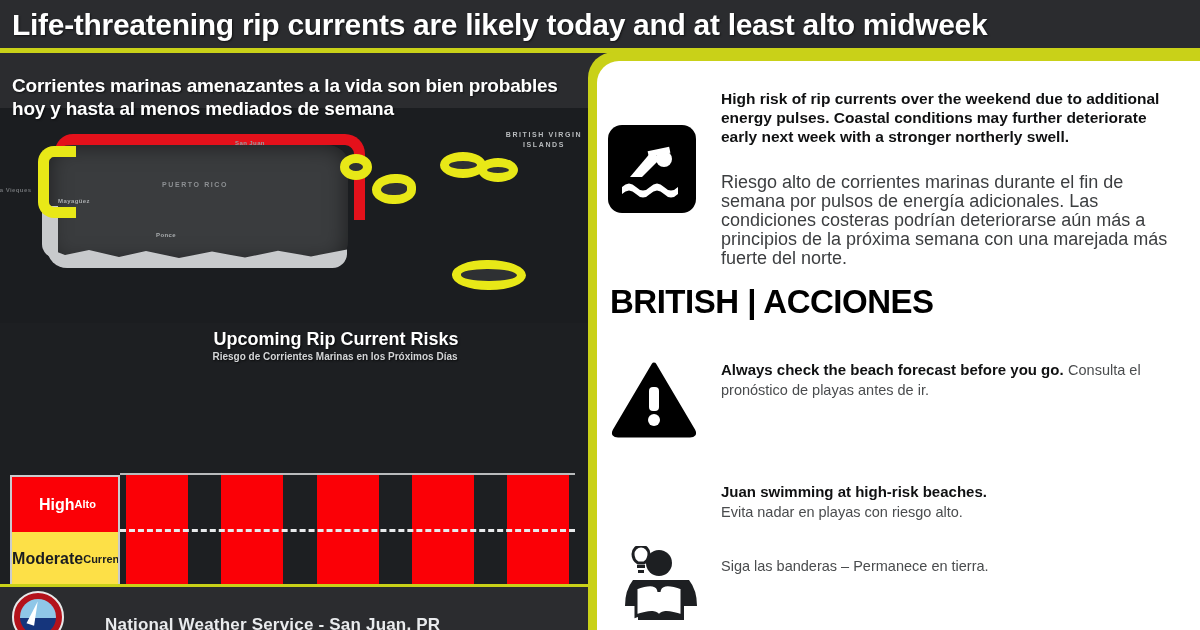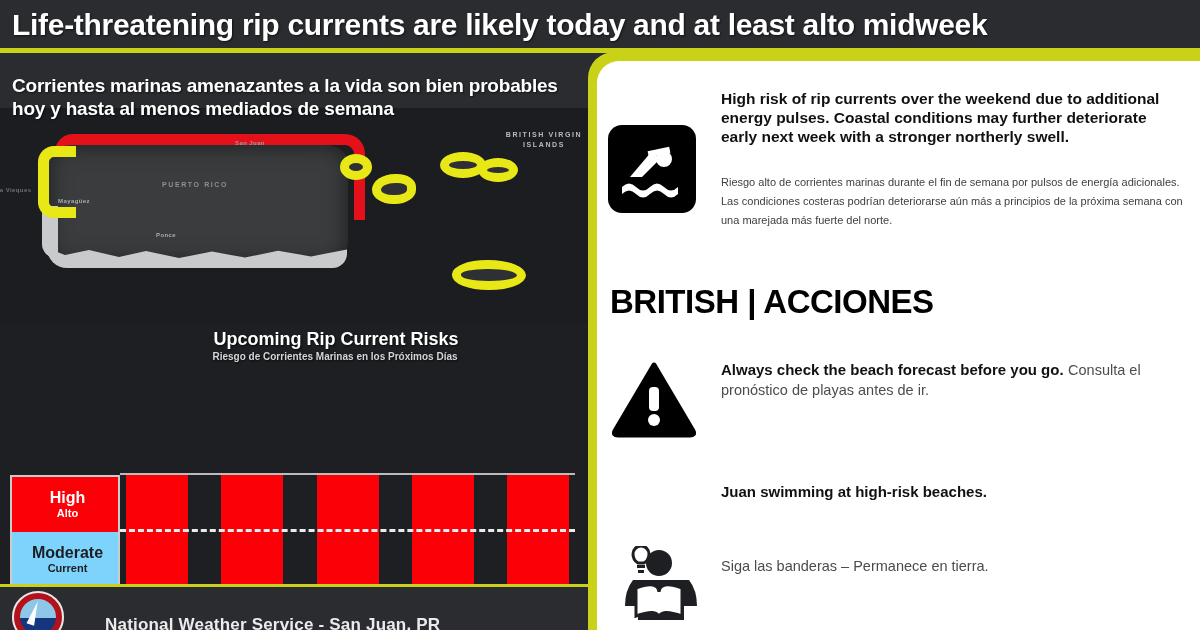--- a/index.html
+++ b/index.html
@@ -167,25 +167,25 @@
   }
 
   .legend {
     position: absolute; left: 10px; top: 152px;
     width: 110px; height: 163px;
     border: 2px solid #c9cbcd;
     overflow: hidden;
   }
   .legend-row {
     position: absolute; left: 0; width: 111px;
-    display: flex; flex-direction: column;
+    display: flex; flex-direction: row;
     align-items: center; justify-content: center;
   }
   .lg-high { top: 0; height: 55px; background: #fb0006; }
-  .lg-mod  { top: 55px; height: 54px; background: #7dd3fc; }
+  .lg-mod  { top: 55px; height: 54px; background: #fde047; }
   .lg-low  { top: 109px; height: 54px; background: #636567; }
   .lg-en { font-size: 16px; font-weight: bold; line-height: 18px; }
   .lg-es { font-size: 11px; font-weight: bold; line-height: 13px; }
   .lg-high .lg-en, .lg-high .lg-es { color: #ffffff; }
   .lg-mod  .lg-en, .lg-mod  .lg-es { color: #1b1d20; }
   .lg-low  .lg-en, .lg-low  .lg-es { color: #ffffff; }
 
   .plot {
     position: absolute; left: 120px; top: 150px;
     width: 455px; height: 167px;
@@ -274,21 +274,21 @@
     position: absolute; left: 124px; top: 28px;
     width: 460px;
     color: #101112;
     font-size: 15.5px; font-weight: bold;
     line-height: 19px;
   }
   .summary-es {
     position: absolute; left: 124px; top: 112px;
     width: 462px;
     color: #3c3e40;
-    font-size: 11px; font-weight: normal;
+    font-size: 18px; font-weight: normal;
     line-height: 19px;
   }
   .actions-title {
     position: absolute; left: 13px; top: 222px;
     color: #000000;
     font-size: 33px; font-weight: bold;
     letter-spacing: -.5px;
   }
   .action {
     position: absolute; left: 0; width: 603px;
@@ -425,20 +425,21 @@
       </div>
       <div class="act-text">
         <span class="act-en">Always check the beach forecast before you go.</span>
         <span class="act-es act-es-inline">Consulta el pronóstico de playas antes de ir.</span>
       </div>
     </div>
 
     <div class="action act2 act-block">
       <div class="act-text">
         <span class="act-en">Juan swimming at high-risk beaches.</span>
+        <span class="act-es">Evita nadar en playas con riesgo alto.</span>
       </div>
     </div>
 
     <div class="action act3 act-block" style="top:495px;">
       <div class="act-icon" style="top:-10px;">
         <svg viewBox="0 0 86 80" width="86" height="80" aria-hidden="true">
           <circle cx="48" cy="17" r="13" fill="#1d1f22"></circle>
           <path d="M22 34 q-8 10 -8 26 h13 v14 h46 v-14 h13 q0 -16 -8 -26 z" fill="#1d1f22"></path>
           <path d="M25 42 q22 -8 23 4 q1 -12 23 -4 v28 q-22 -8 -23 2 q-1 -10 -23 -2 z" fill="#fff" stroke="#1d1f22" stroke-width="3"></path>
           <path d="M22 8 a8 8 0 0 1 16 0 q0 6 -5 9 h-6 q-5 -3 -5 -9 z" fill="none" stroke="#1d1f22" stroke-width="3"></path>

